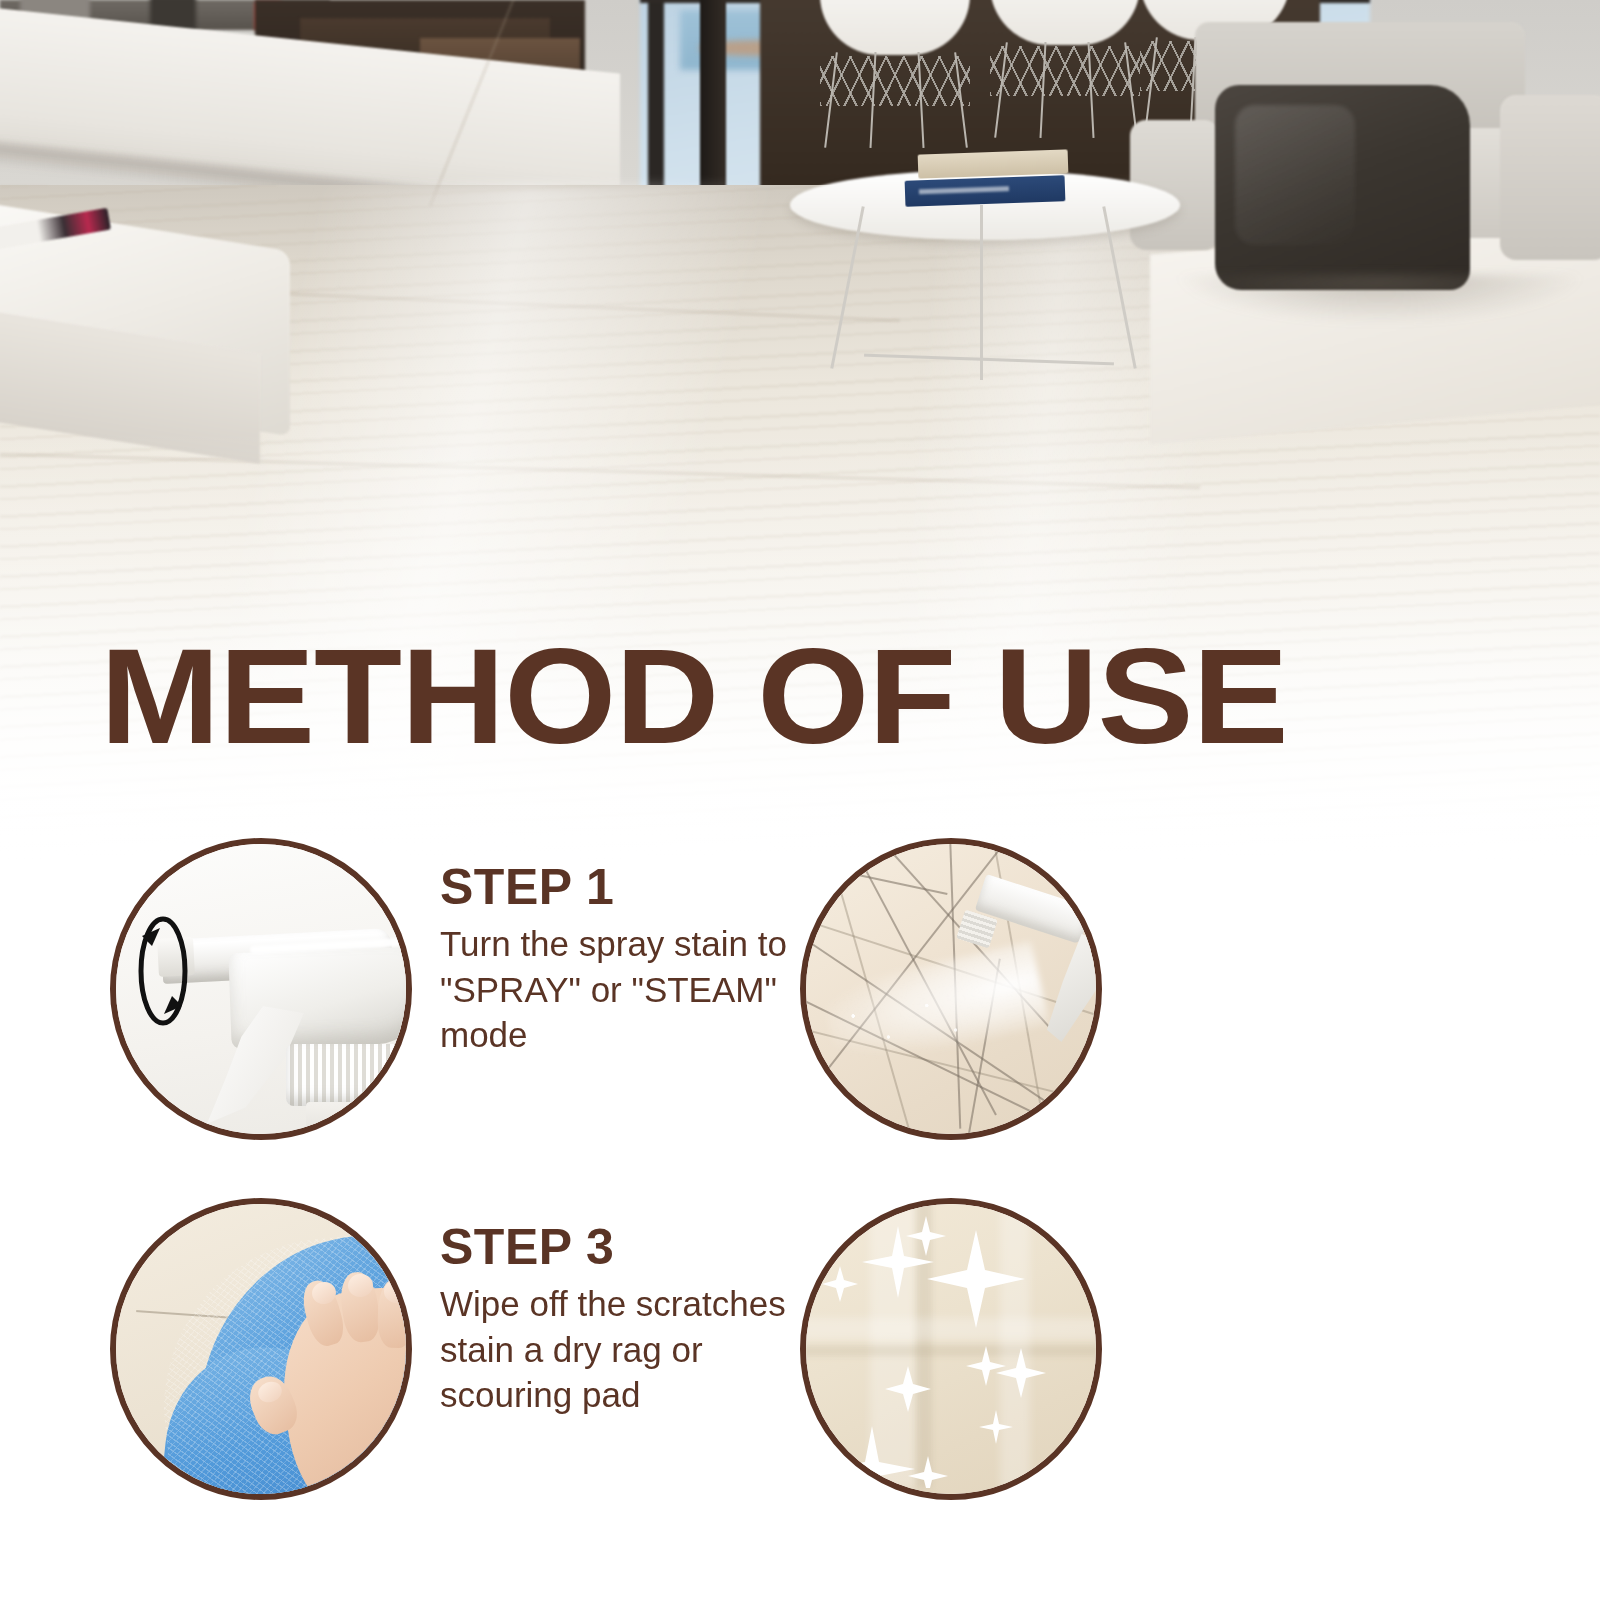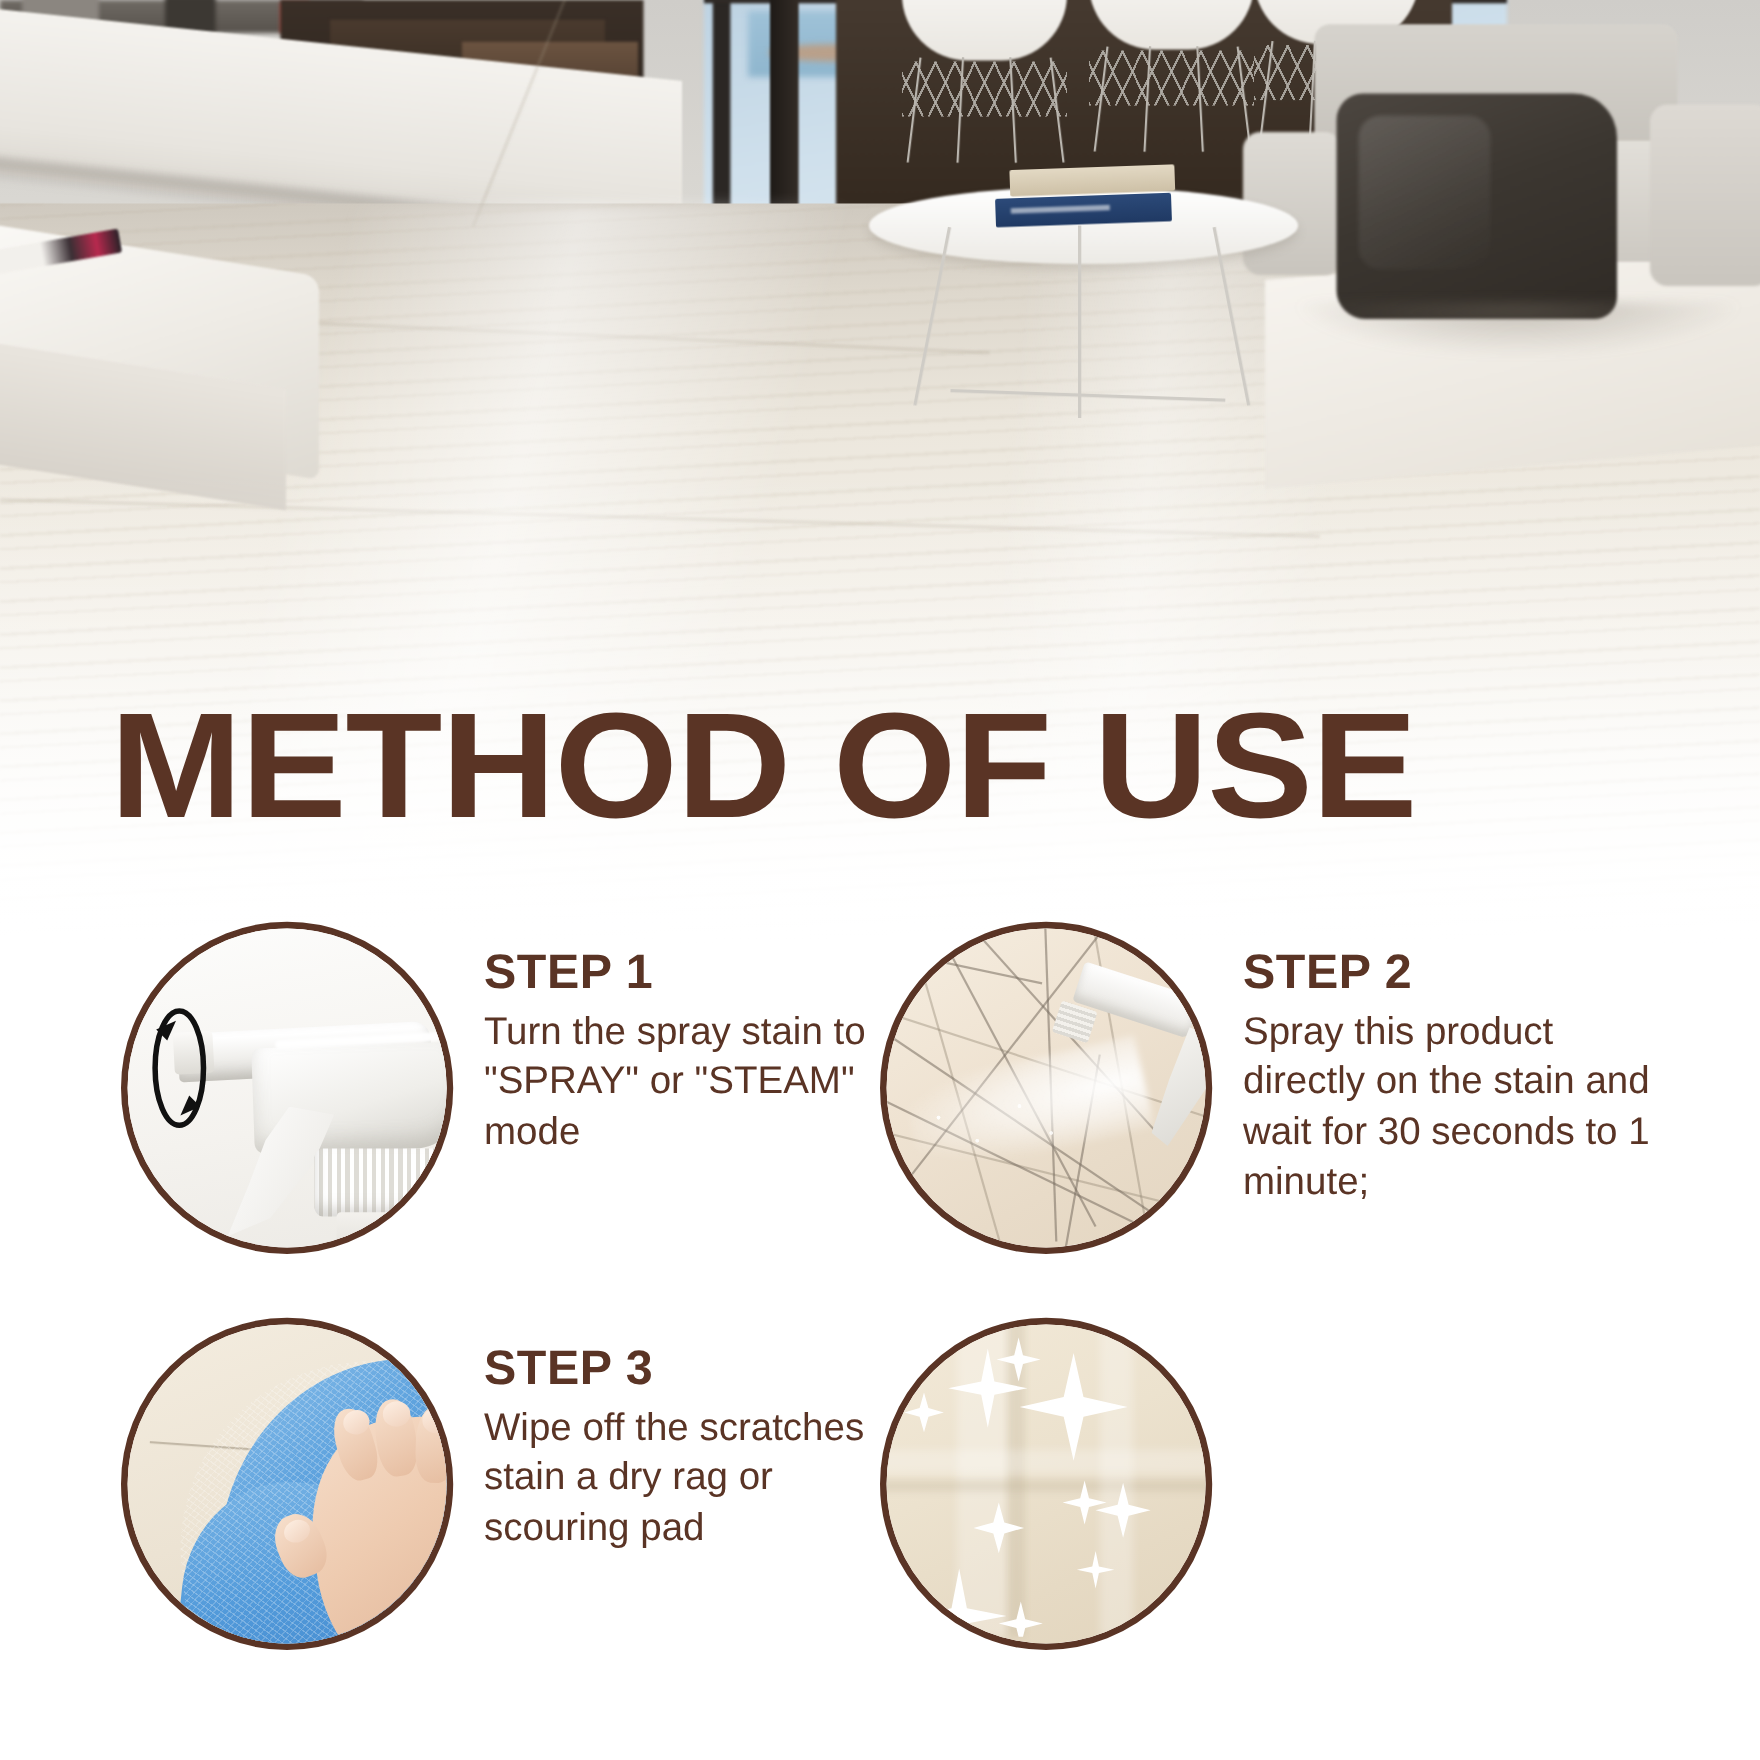--- a/index.html
+++ b/index.html
@@ -143,21 +143,21 @@
   .step{position:absolute;display:flex;align-items:flex-start;}
   .circle{
     position:relative;flex:0 0 auto;
     width:290px;height:290px;border-radius:50%;
     border:6px solid #5A3425;
     overflow:hidden;
     background:#fff;
   }
   .circle .clip{position:absolute;inset:-6px;border-radius:50%;overflow:hidden;}
   .step-text{margin-left:28px;padding-top:24px;width:370px;}
-  .step-title{font-size:44px;font-weight:700;color:#5A3425;line-height:1.02;letter-spacing:.5px;margin-bottom:8px;}
+  .step-title{font-size:50px;font-weight:700;color:#5A3425;line-height:1.02;letter-spacing:.5px;margin-bottom:8px;}
   .step-body{font-size:35px;font-weight:400;color:#5A3425;line-height:1.30;}
 
   
   .s1bg{position:absolute;inset:0;background:linear-gradient(170deg,#fdfdfc,#f4f2ee 60%,#eceae5);}
   .s1-barrel{position:absolute;left:52px;top:96px;width:230px;height:44px;
       background:linear-gradient(180deg,#ffffff 12%,#f0efec 55%,#d9d7d2 100%);
       border-radius:6px 16px 10px 4px;transform:rotate(-3deg);
       box-shadow:inset 0 -6px 10px rgba(150,146,138,.35);}
   .s1-body{position:absolute;left:120px;top:112px;width:190px;height:96px;
       background:linear-gradient(165deg,#ffffff,#efeeea 55%,#d6d4ce);
@@ -363,24 +363,20 @@
         <div class="s2-scratch" style="left:80px;top:0px;width:260px;transform:rotate(48deg)"></div>
         <div class="s2-scratch" style="left:30px;top:30px;width:120px;transform:rotate(12deg)"></div>
         <div class="s2-scratch" style="left:200px;top:120px;width:200px;transform:rotate(100deg)"></div>
         <div class="s2-mist"></div>
         <div class="s2-sparkles"></div>
         <div class="s2-tip"></div>
         <div class="s2-head"></div>
         <div class="s2-trig"></div>
       </div>
     </div>
-    <div class="step-text">
-      <div class="step-title">STEP 2</div>
-      <div class="step-body">Spray this product directly on the stain and wait for 30 seconds to 1 minute;</div>
-    </div>
   </div>
 
   <div class="step" style="left:110px;top:1198px;">
     <div class="circle">
       <div class="clip">
         <div class="s3bg"></div>
         <div class="s3-seam"></div>
         <div class="s3-cloth"></div>
         <div class="s3-cloth2"></div>
         <div class="s3-weave"></div>

